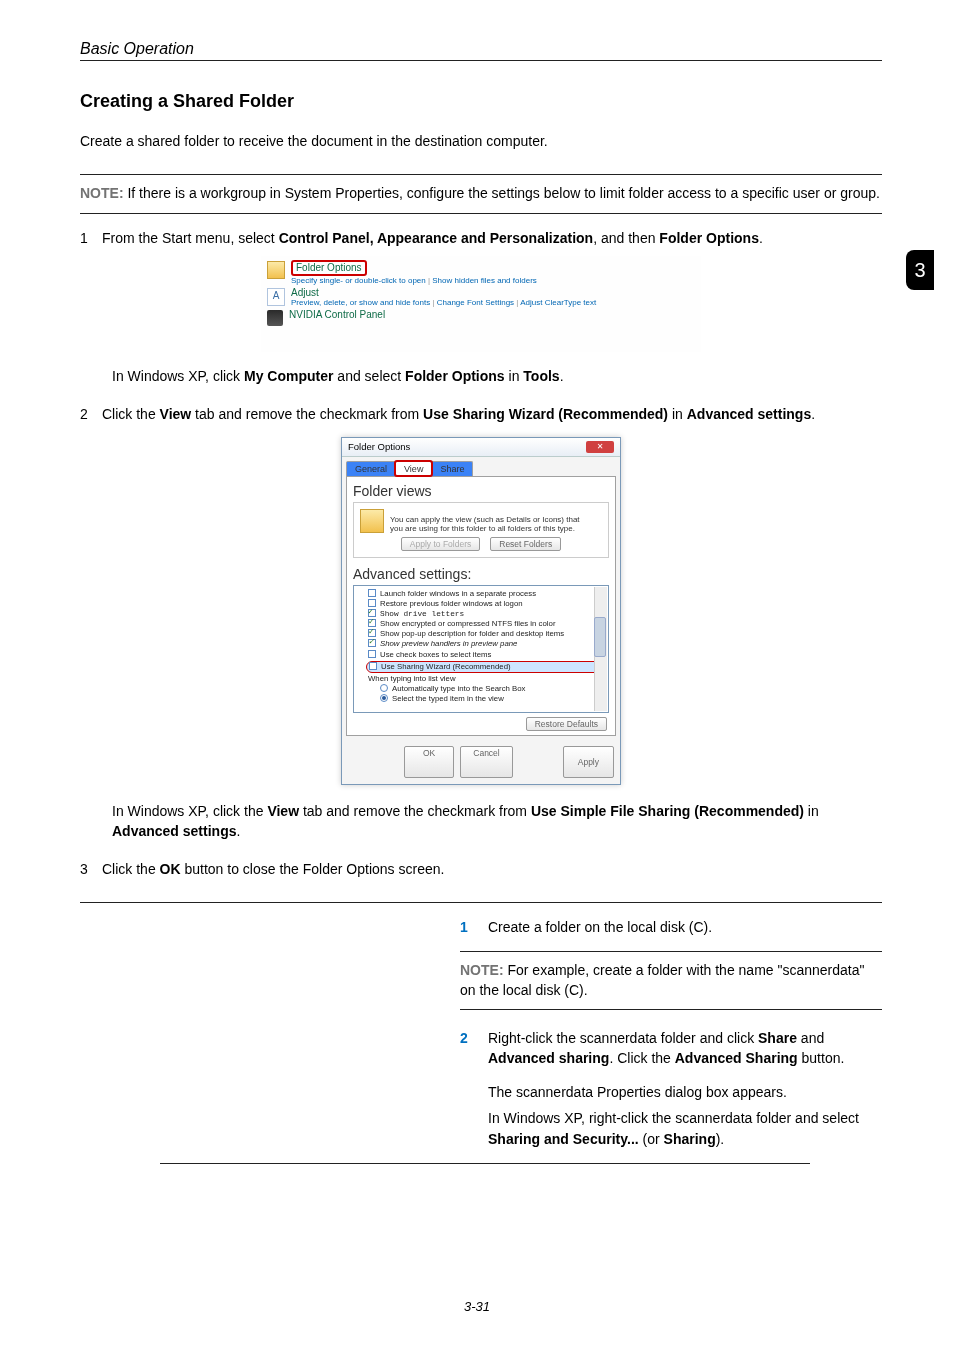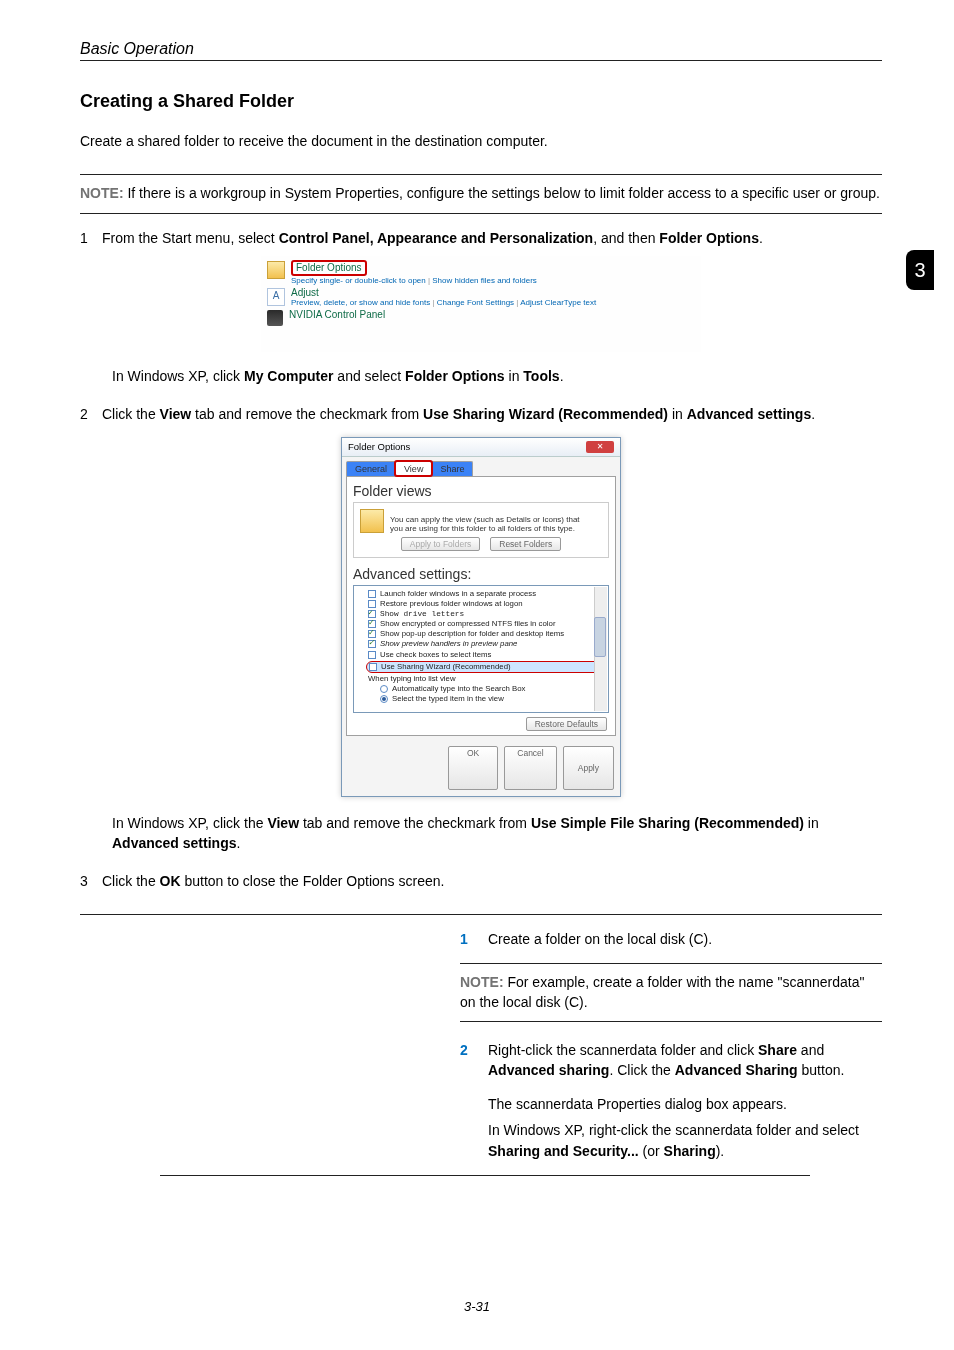--- a/index.html
+++ b/index.html
@@ -215,21 +215,20 @@
     background: #fff;
     font-size: 7.8px;
     color: #222;
     height: 120px;
     overflow: hidden;
     padding: 3px 2px;
     position: relative;
   }
   .fo-check-row {
     display: flex;
-    align-items: center;
     gap: 4px;
     padding: 0 2px;
     line-height: 1.3;
     white-space: nowrap;
   }
   .fo-cb {
     width: 8px;
     height: 8px;
     border: 1px solid #5a8ac6;
     background: #fff;
@@ -477,21 +476,21 @@
             <div class="fo-scroll-thumb"></div>
           </div>
       </div>
       <div class="fo-restore-row">
         <span class="fo-btn">Restore Defaults</span>
       </div>
     </div>
     <div class="fo-dlg-btns">
       <span class="fo-btn" style="padding:1px 18px;">OK</span>
       <span class="fo-btn" style="padding:1px 12px;">Cancel</span>
-      <span class="fo-btn" style="padding:16px 14px;">Apply</span>
+      <span class="fo-btn" style="padding:10px 14px;margin-left:44px;">Apply</span>
     </div>
   </div>
 
   <p class="sub-para">
     <span>In Windows XP, click the </span><b>View</b><span> tab and remove the checkmark from </span><b>Use Simple File Sharing (Recommended)</b><span> in </span><b>Advanced settings</b><span>.</span>
   </p>
 
   <div class="step-row">
     <div class="step-num">3</div>
     <div class="step-body">

